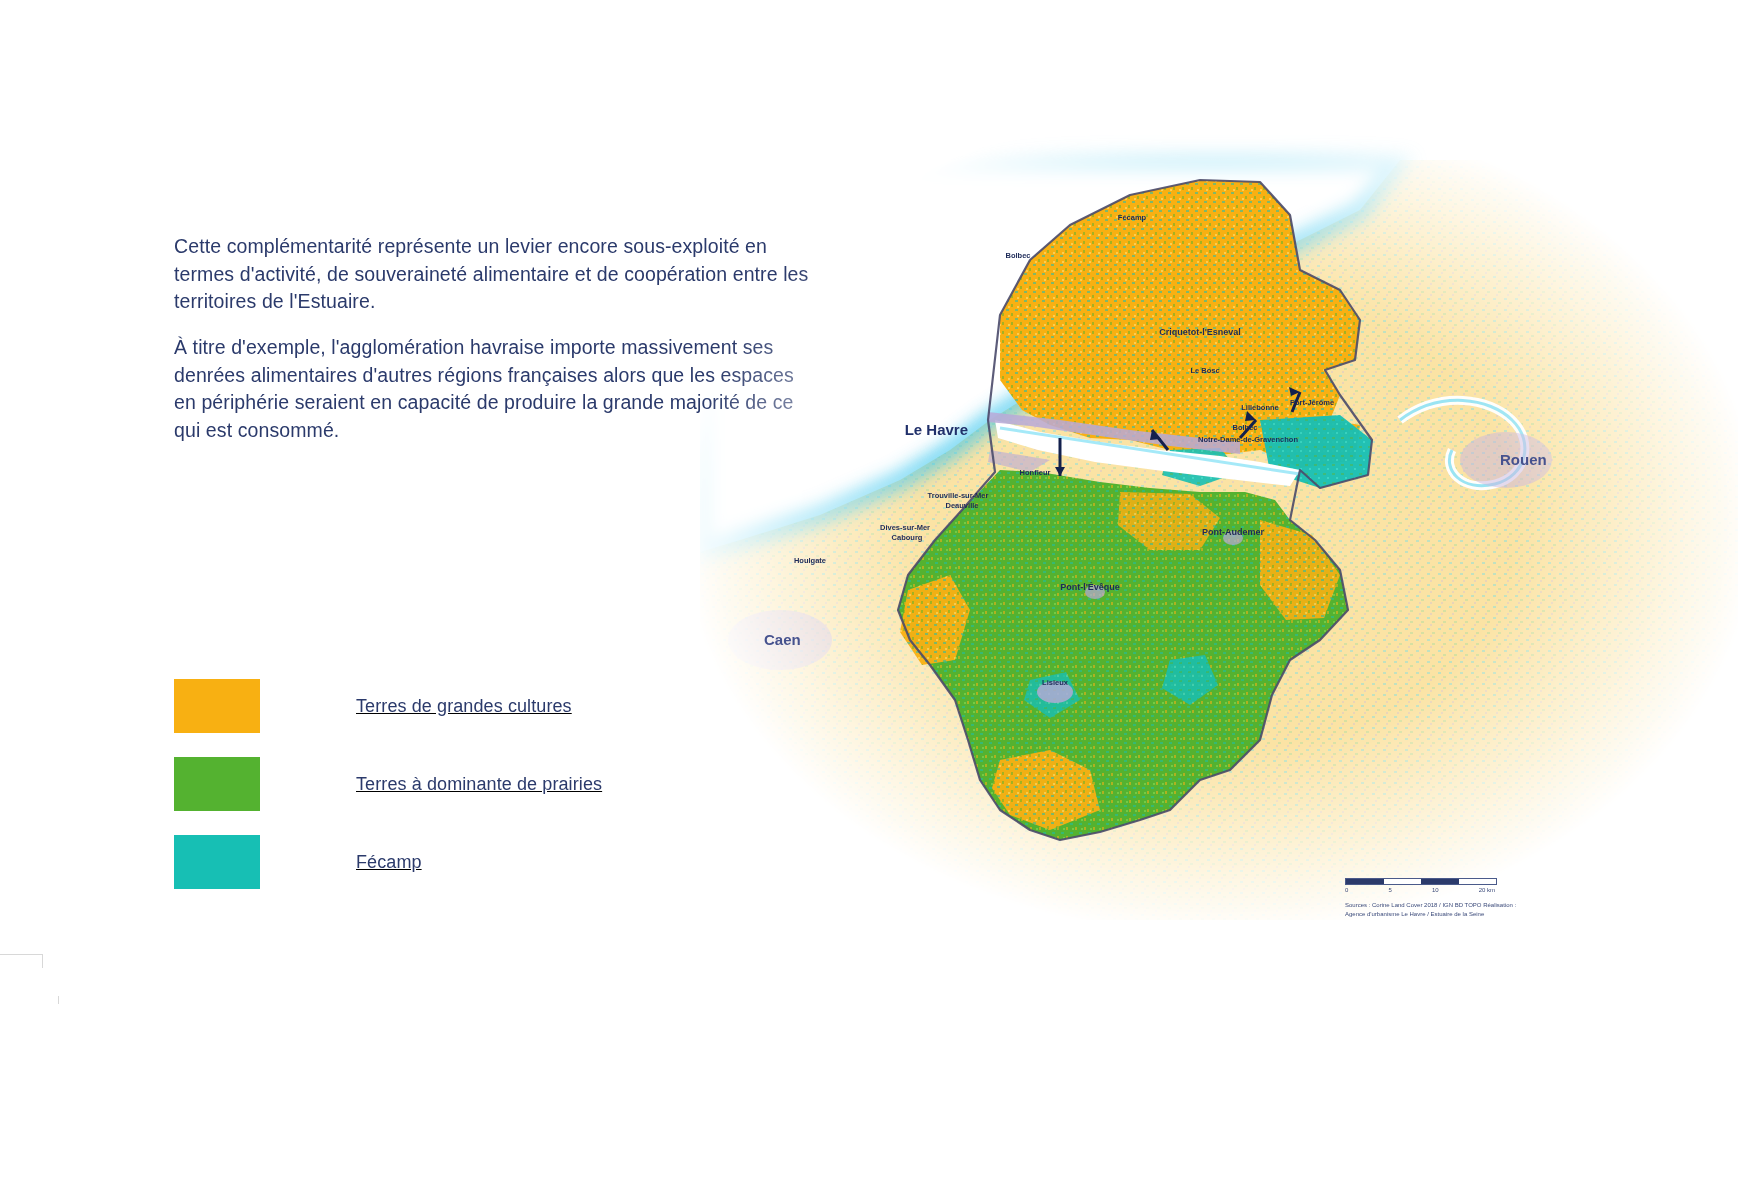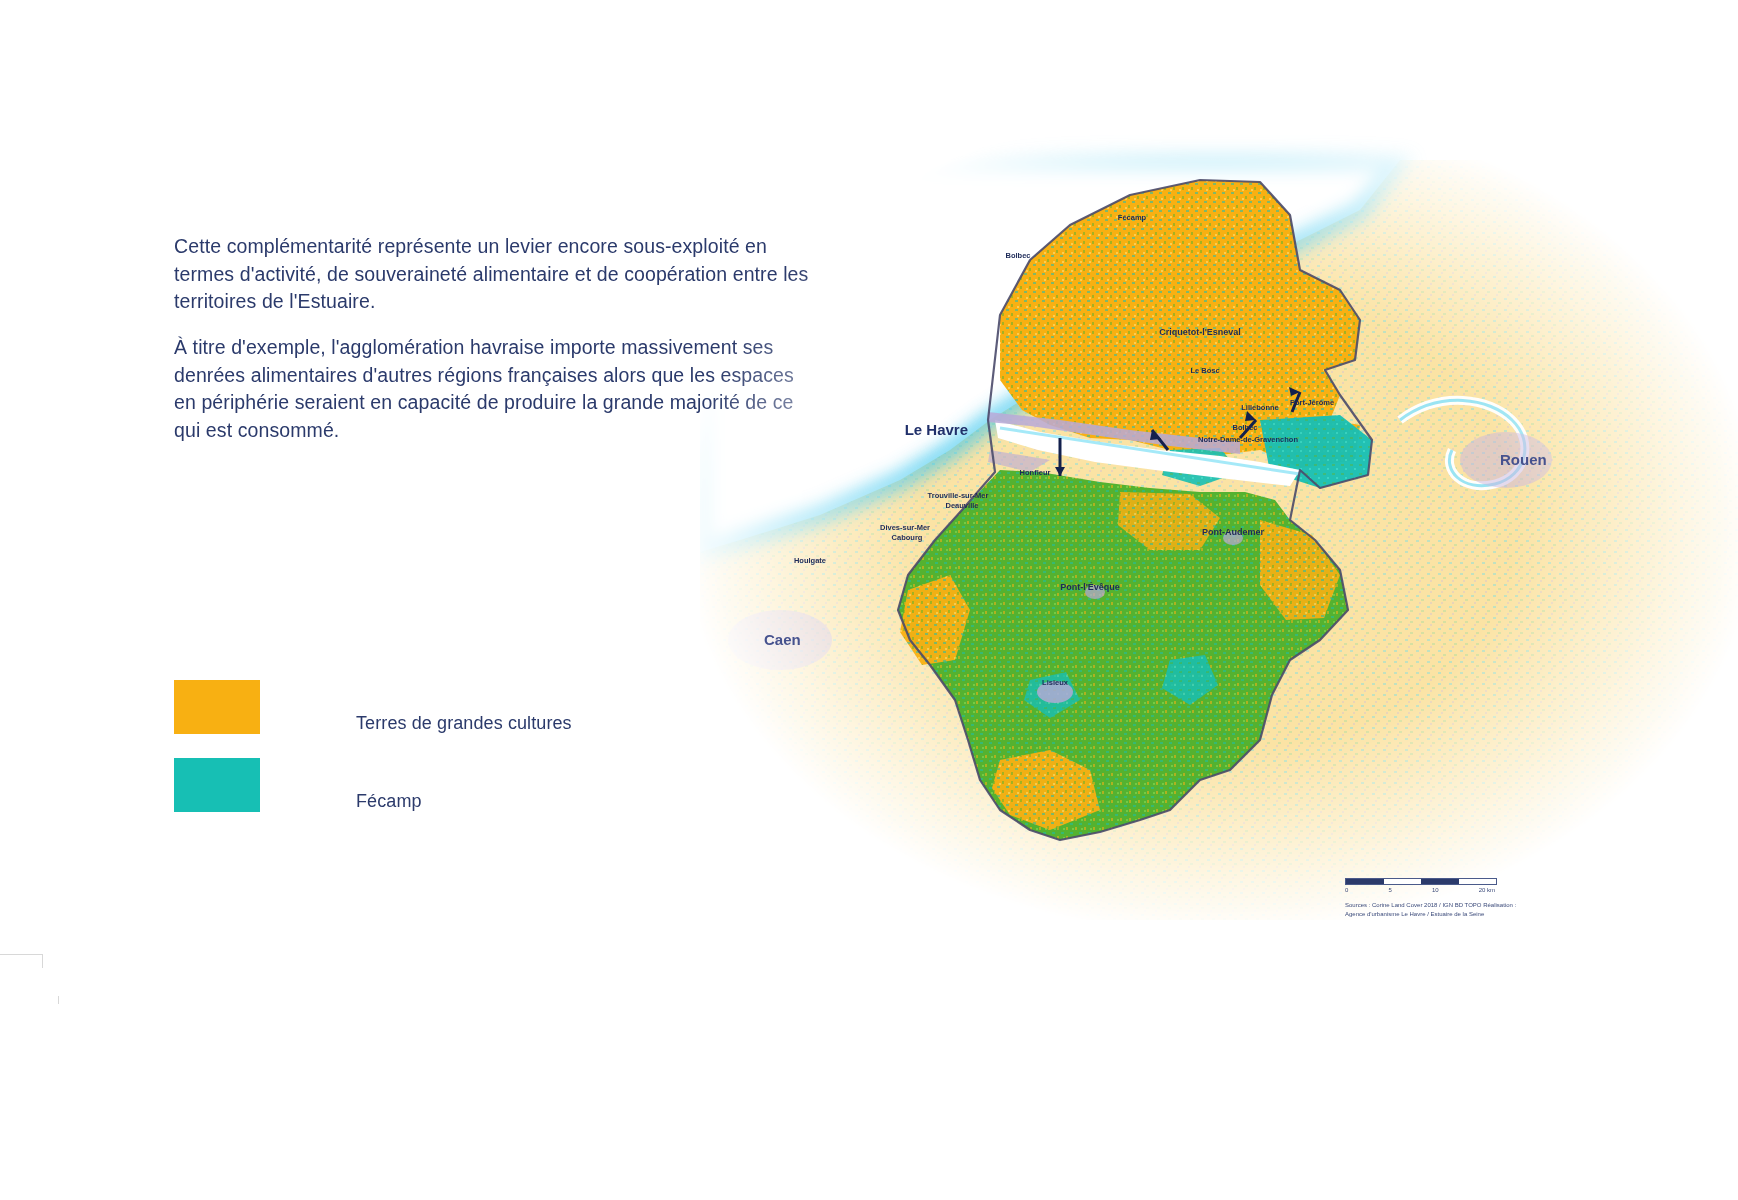--- a/index.html
+++ b/index.html
@@ -33,23 +33,24 @@
 
   
   #legend {
     position: absolute;
     left: 174px;
     top: 678px;
     width: 480px;
   }
   .legend-row {
     display: flex;
-    align-items: flex-end;
+    align-items: center;
     height: 56px;
     margin-bottom: 22px;
+    text-decoration: underline;
   }
   .legend-swatch {
     width: 86px;
     height: 54px;
     flex: 0 0 auto;
   }
   .legend-label {
     margin-left: 96px;
     color: #2b3a6b;
     font-size: 18px;
@@ -124,20 +125,24 @@
 
 <div id="text-column">
   <p class="paragraph">Cette complémentarité représente un levier encore sous-exploité en termes d'activité, de souveraineté alimentaire et de coopération entre les territoires de l'Estuaire.</p>
   <p class="paragraph">À titre d'exemple, l'agglomération havraise importe massivement ses denrées alimentaires d'autres régions françaises alors que les espaces en périphérie seraient en capacité de produire la grande majorité de ce qui est consommé.</p>
 </div>
 
 <div id="legend">
   <div class="legend-row">
     <span class="legend-swatch" style="background:#f8b012"></span>
     <span class="legend-label">Terres de grandes cultures</span>
+  </div>
+  <div class="legend-row">
+    <span class="legend-swatch" style="background:#54b230"></span>
+    <span class="legend-label">Terres à dominante de prairies</span>
   </div>
   <div class="legend-row">
     <span class="legend-swatch" style="background:#17bfb4"></span>
     <span class="legend-label">Fécamp</span>
   </div>
 </div>
 
 <div id="map-wrap">
 <svg id="map-svg" width="1038" height="800" viewBox="0 0 1038 800" xmlns="http://www.w3.org/2000/svg">
   <defs>

